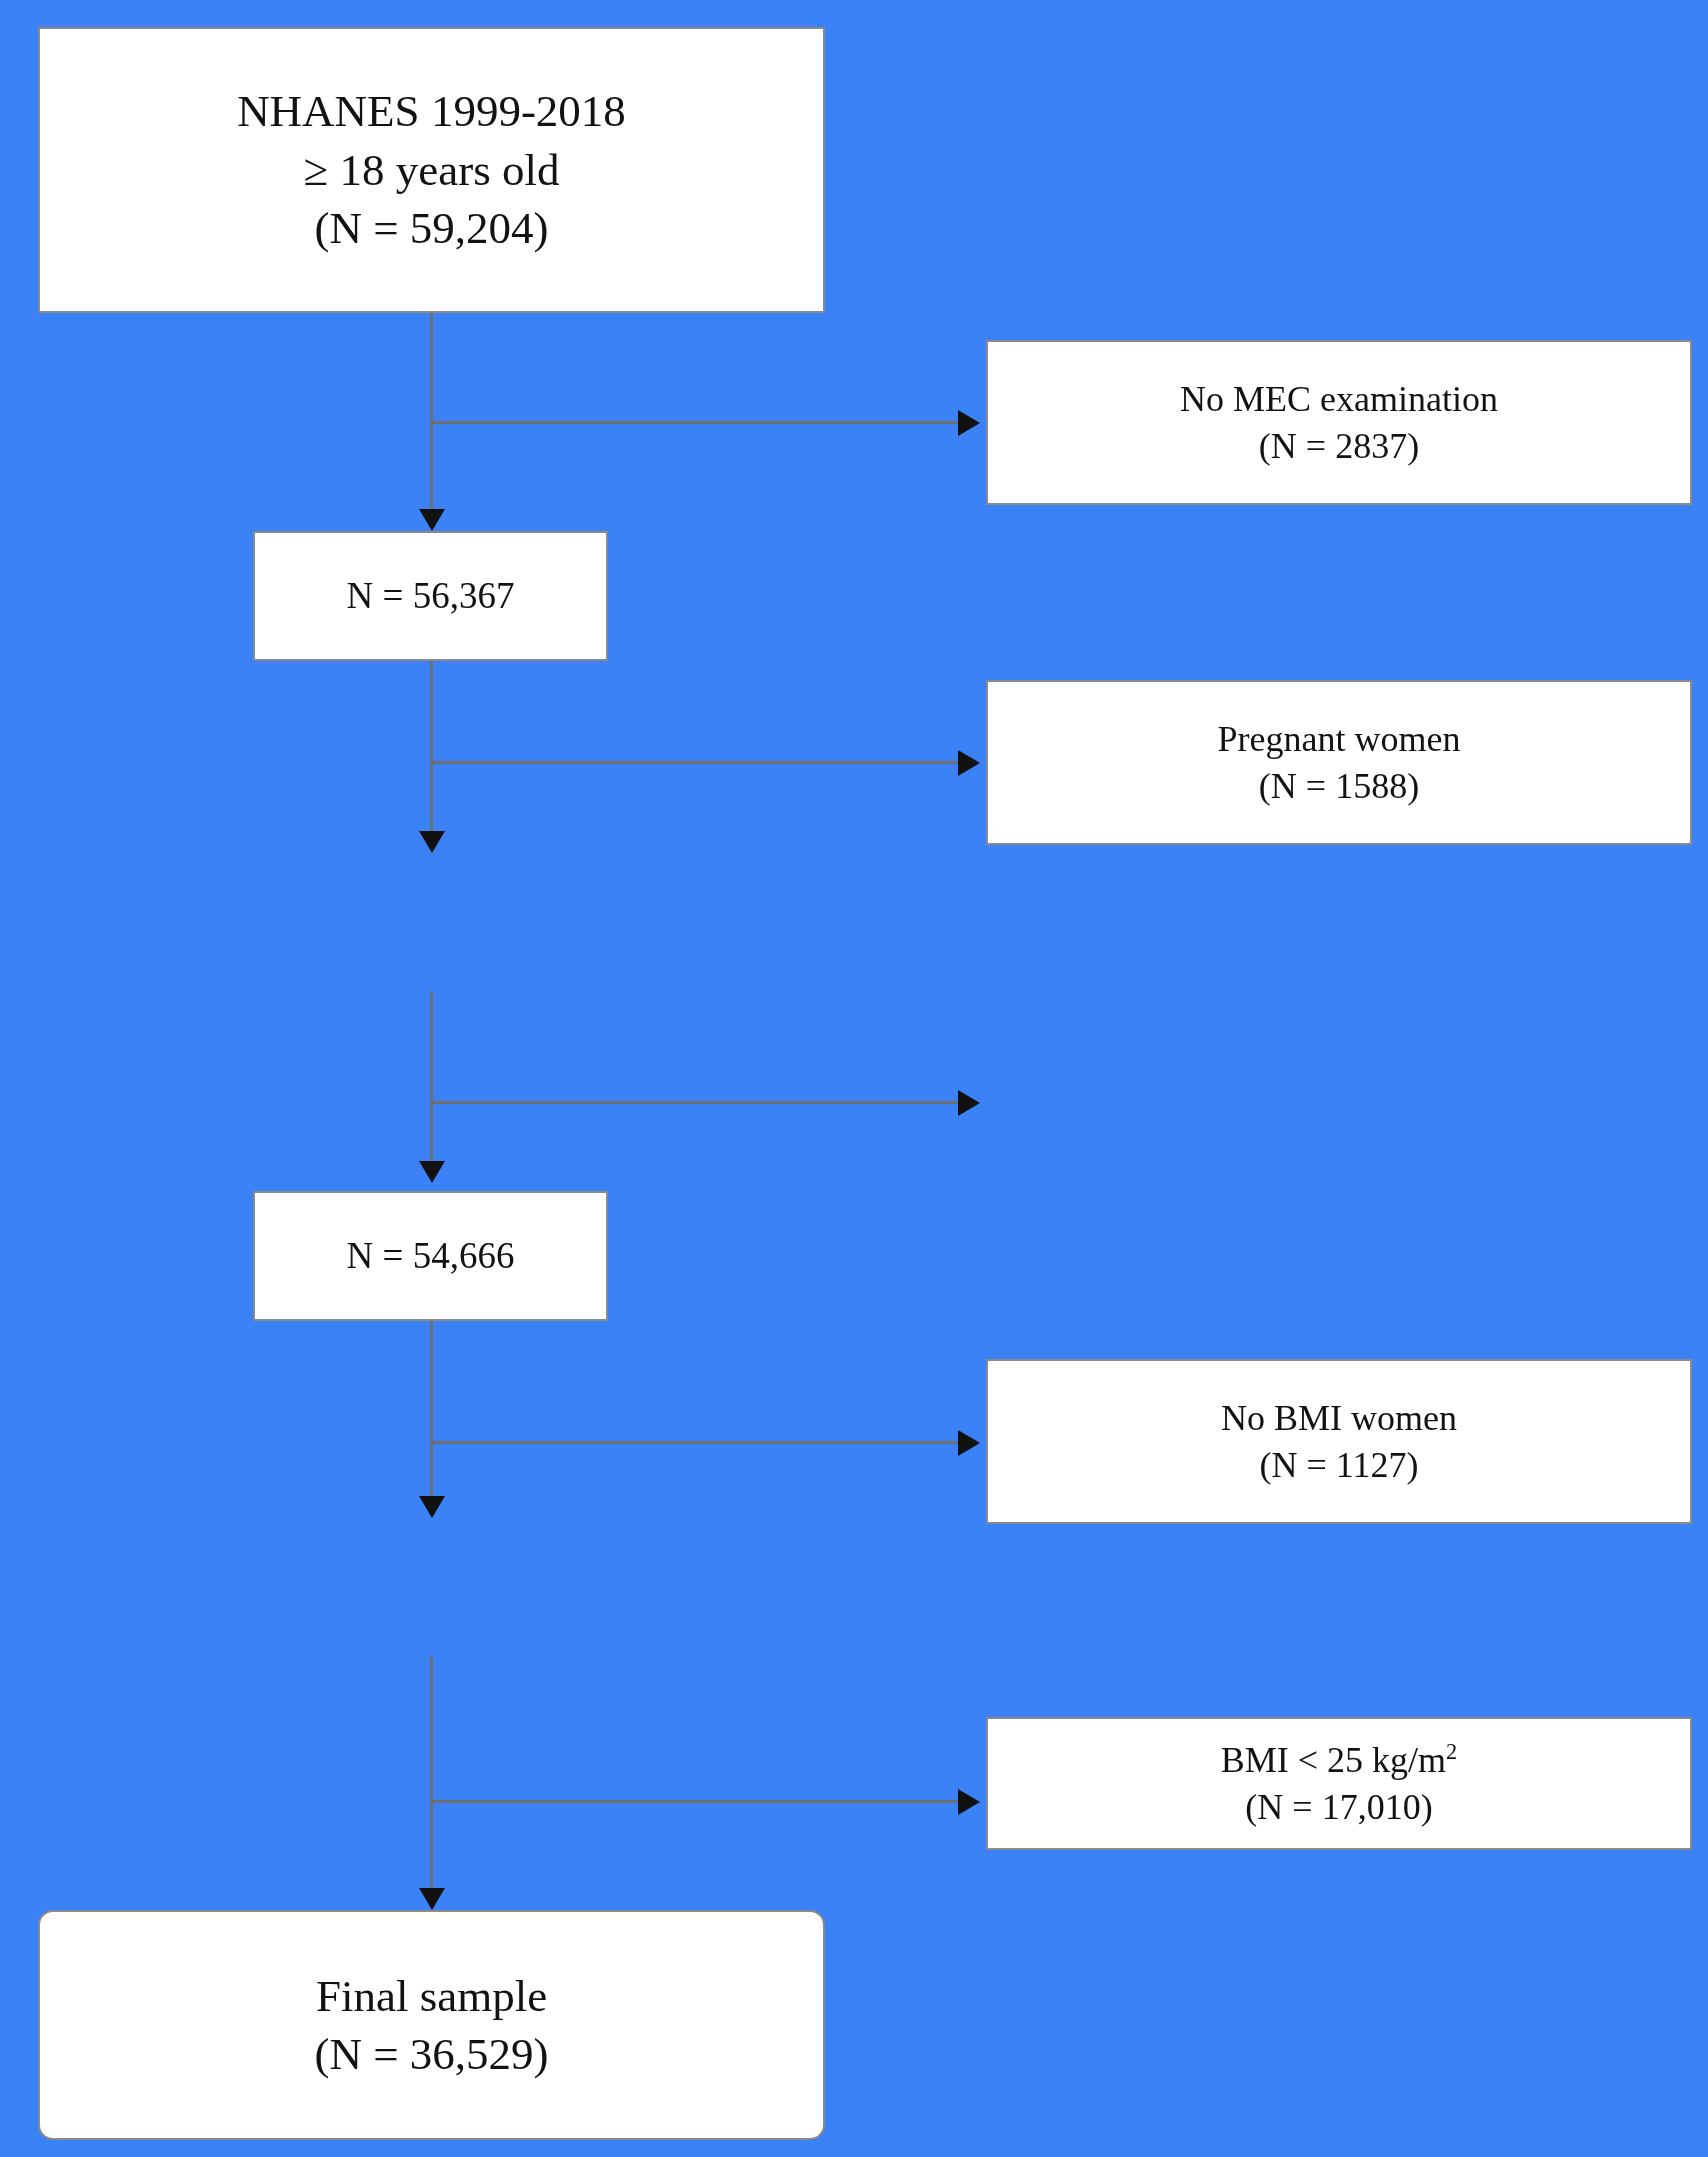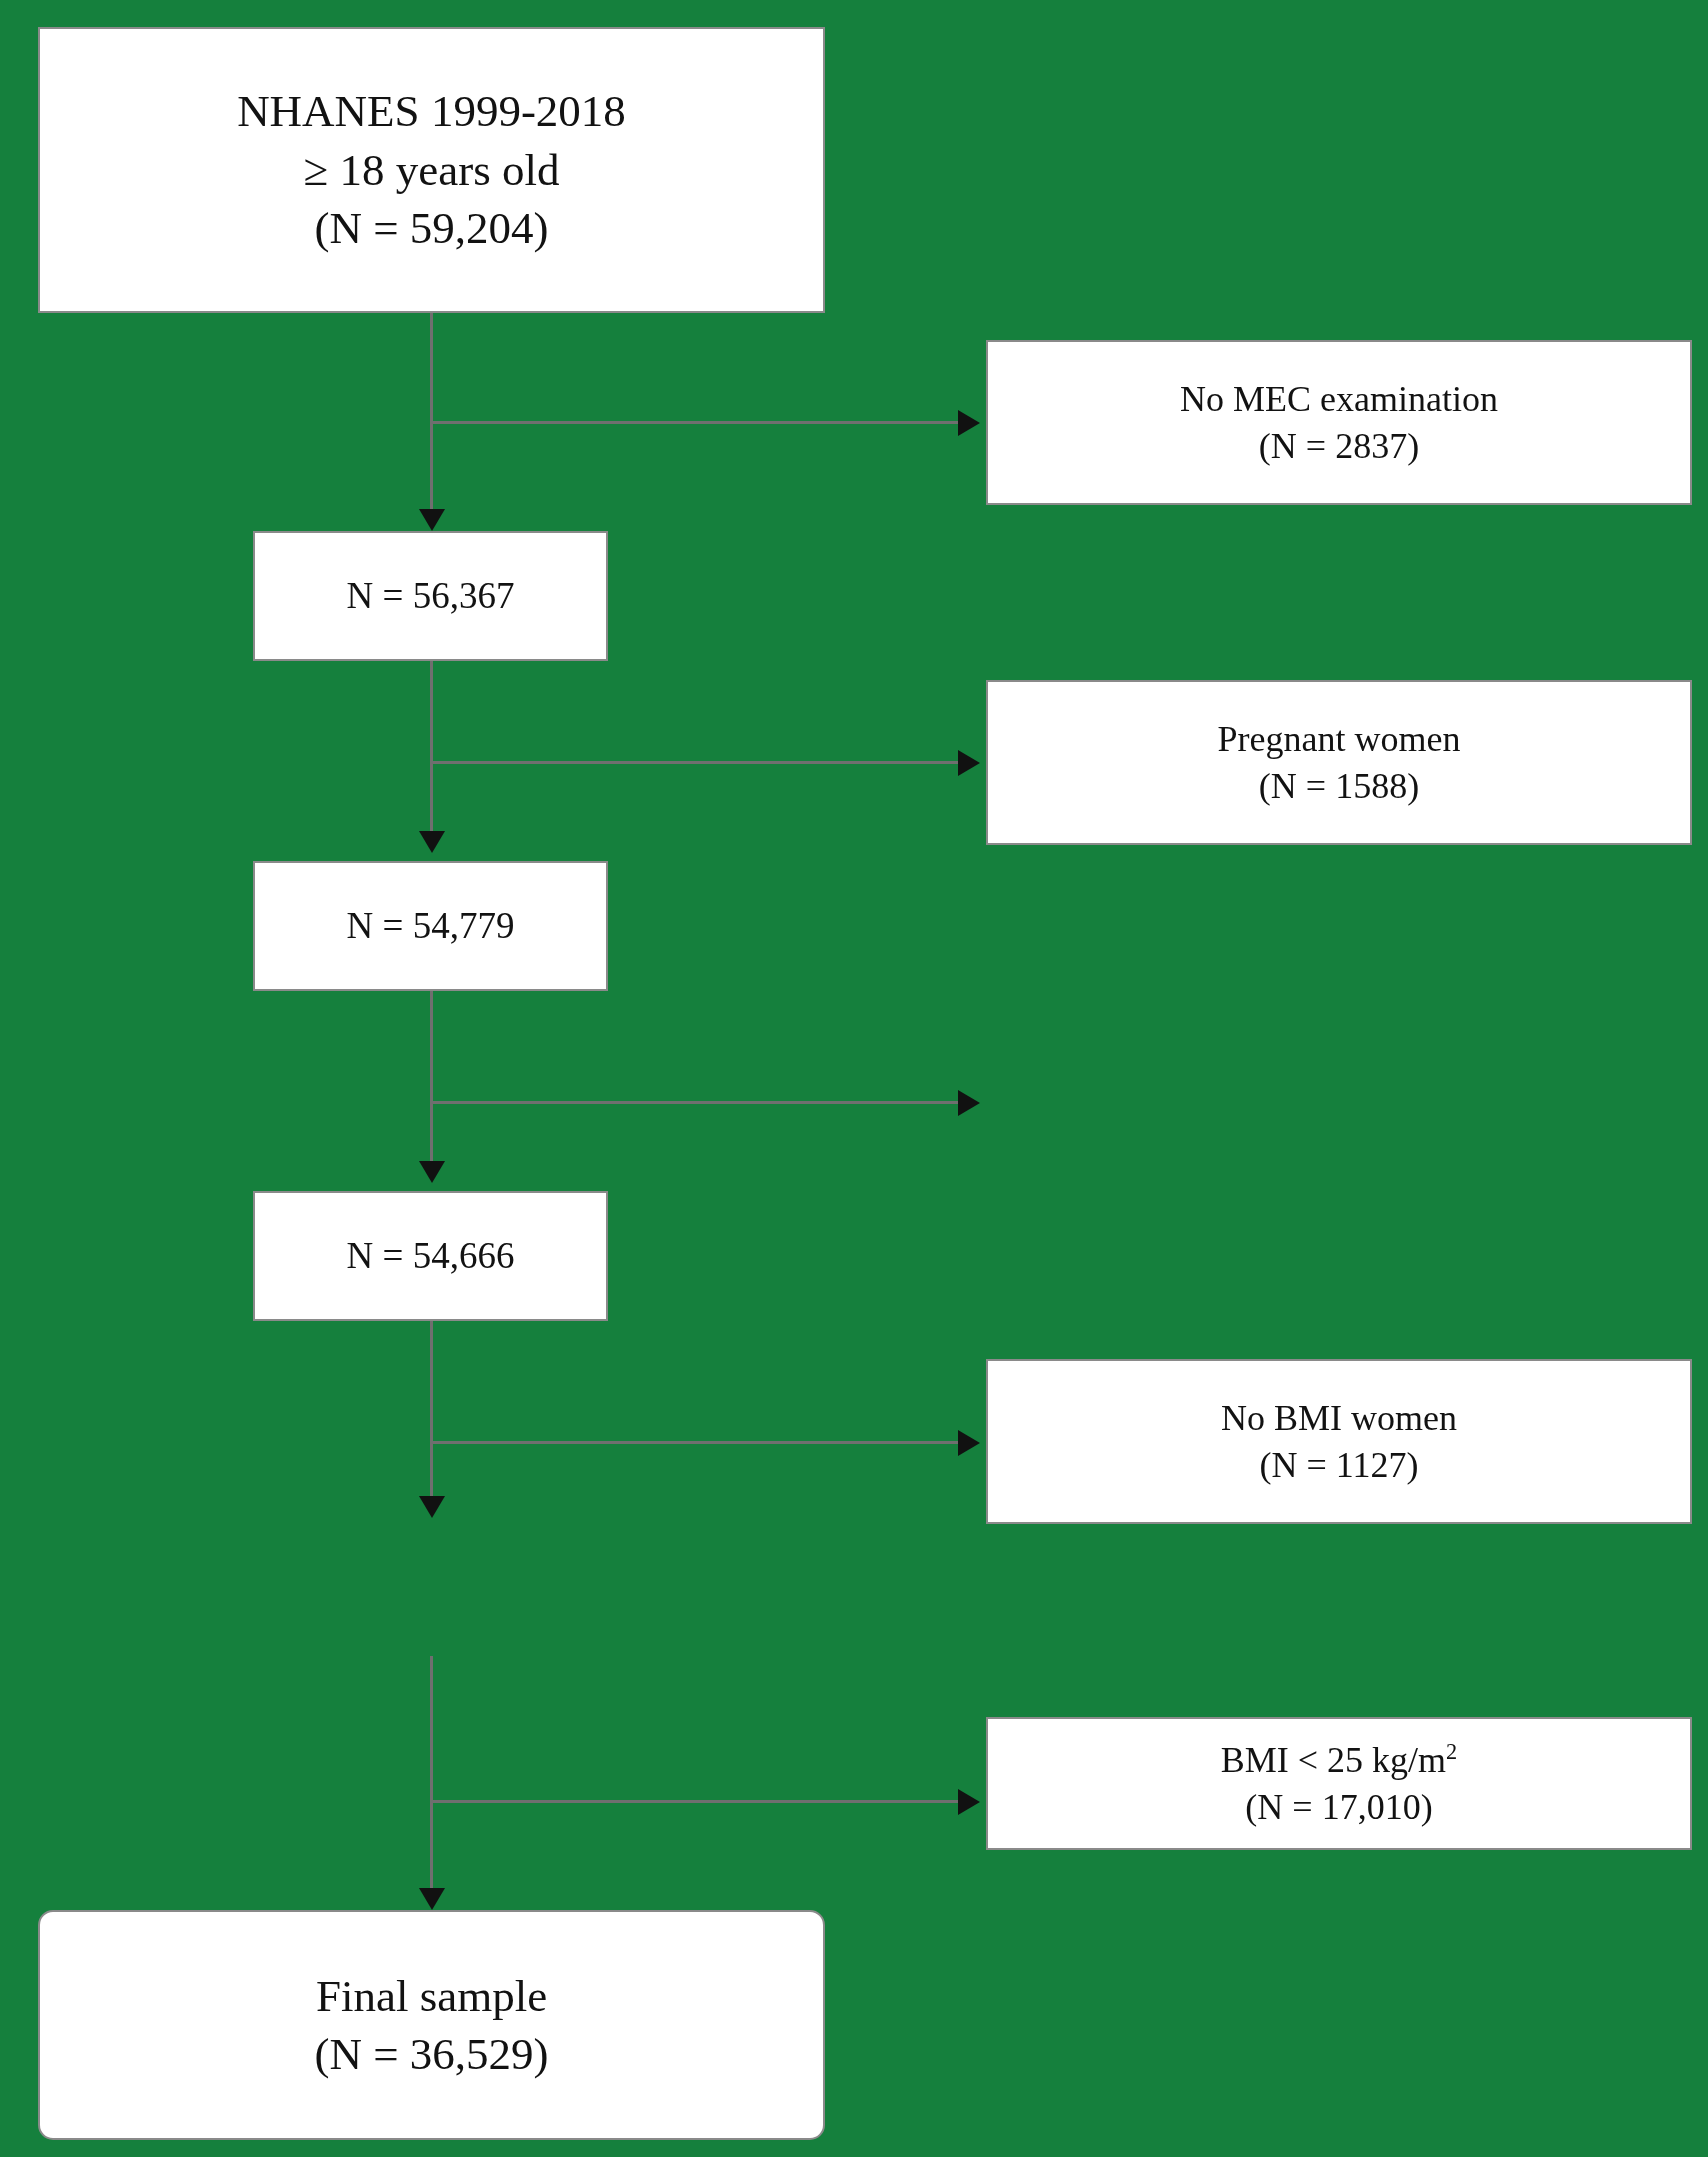--- a/index.html
+++ b/index.html
@@ -4,21 +4,21 @@
 <style>
   html, body {
     margin: 0;
     padding: 0;
     background: #ffffff;
   }
   #flow-root {
     position: relative;
     width: 1708px;
     height: 2157px;
-    background: #15803d;
+    background: #3b82f6;
     font-family: "Liberation Serif", "DejaVu Serif", serif;
     color: #111111;
     overflow: hidden;
   }
   .node {
     position: absolute;
     box-sizing: border-box;
     border: 2px solid #8a8a8a;
     background: #ffffff;
     display: flex;
@@ -108,23 +108,20 @@
   <div class="arrow-down" style="left:419px; top:831px;"></div>
 
   <div class="hline" style="left:430px; top:761px; width:528px;"></div>
   <div class="arrow-right" style="left:958px; top:750px;"></div>
 
   <div class="node node-excl" style="left:986px; top:680px; width:706px; height:165px;">
     <span class="line">Pregnant women</span>
     <span class="line">(N = 1588)</span>
   </div>
 
-  <div class="node node-count" style="left:253px; top:861px; width:355px; height:130px;">
-    <span class="line">N = 54,779</span>
-  </div>
 
   <div class="vline" style="left:430px; top:991px; height:170px;"></div>
   <div class="arrow-down" style="left:419px; top:1161px;"></div>
 
   <div class="hline" style="left:430px; top:1101px; width:528px;"></div>
   <div class="arrow-right" style="left:958px; top:1090px;"></div>
 
 
   <div class="node node-count" style="left:253px; top:1191px; width:355px; height:130px;">
     <span class="line">N = 54,666</span>

